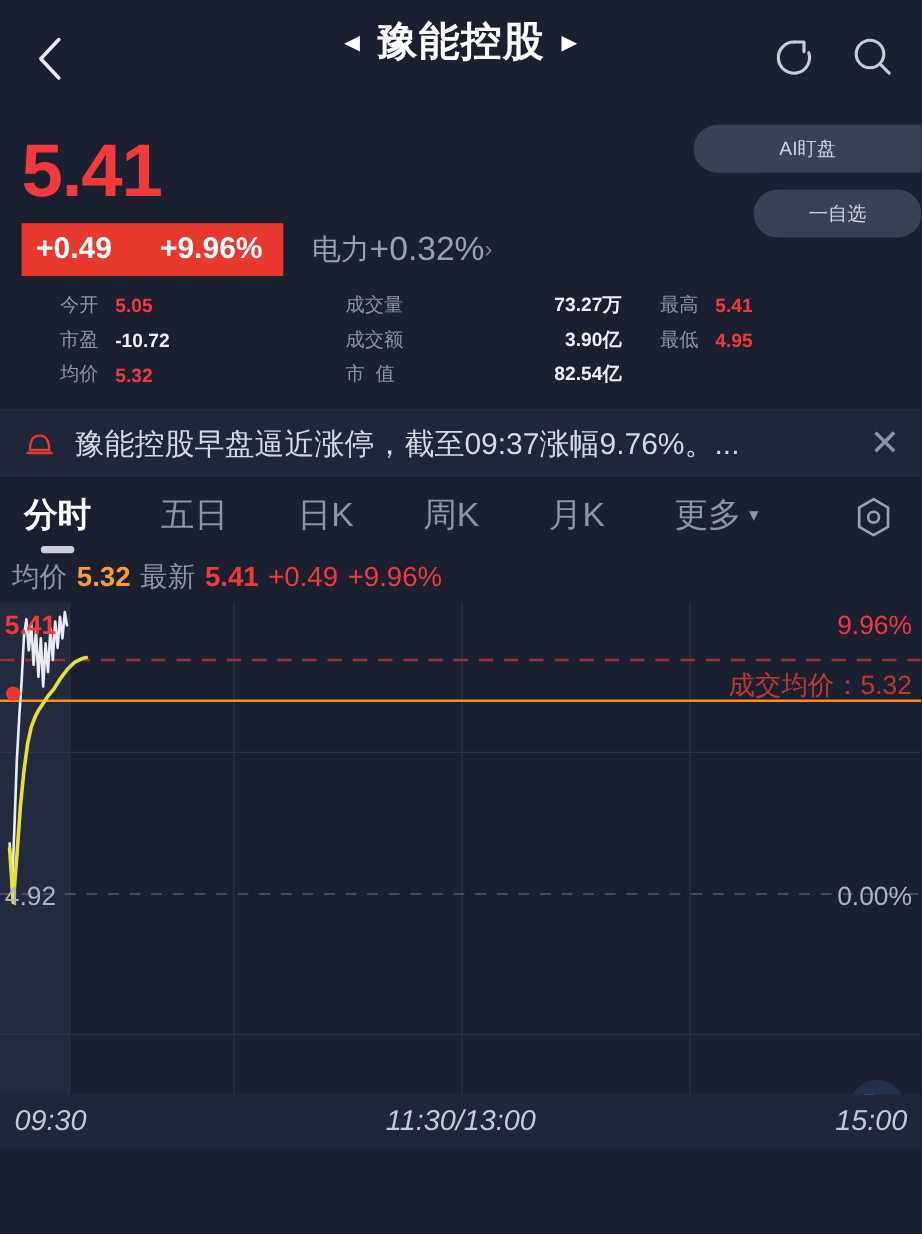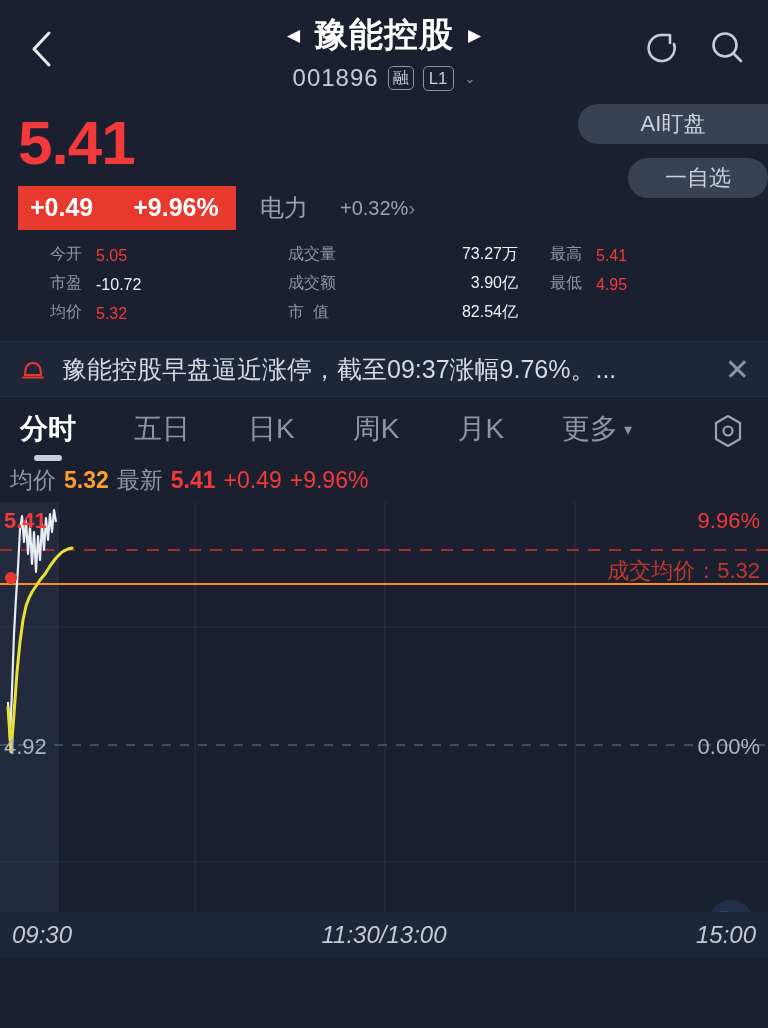--- a/index.html
+++ b/index.html
@@ -47,40 +47,40 @@
     font-size:62px; font-weight:bold; color:#f23a3a; line-height:62px;
     letter-spacing:-1px; margin-top:2px;
   }
   .change-row { display:flex; align-items:center; margin-top:12px; }
   .change-pill {
     background:#e8392f; color:#fff; font-size:25px; font-weight:bold;
     padding:7px 16px 8px 12px; display:flex; gap:40px; min-width:218px;
   }
   .sector { display:flex; align-items:center; margin-left:24px; }
   .sector-name { color:#9aa1b1; font-size:24px; }
-  .sector-chg { color:#9aa1b1; font-size:20px;margin-left:32px; }
+  .sector-chg { color:#9aa1b1; font-size:28px; }
   .sector-arrow { color:#7c8394; font-size:20px; }
 
   .side-btns { position:absolute; right:0; top:-8px; width:190px; }
   .pill {
     display:flex; align-items:center; justify-content:center;
     height:40px; border-radius:20px; background:#3a4154; color:#cdd3e0;
-    font-size:22px; margin-bottom:14px;
+    font-size:16px; margin-bottom:14px;
   }
   .pill.wide { width:190px; border-top-right-radius:0; border-bottom-right-radius:0; margin-right:-18px; }
   .pill.narrow { width:140px; margin-left:50px; }
 
   
   .stats {
     display:grid; grid-template-columns:238px 262px 1fr;
     padding:14px 18px 4px 18px; row-gap:8px;
   }
   .stat { display:flex; align-items:flex-end; font-size:16px;margin-left:32px; }
   .stat .lbl { color:#8e95a6; margin-right:14px; white-space:pre; }
-  .stat .val { font-weight:normal; }
+  .stat .val { font-weight:bold; }
   .stat.col3 { justify-content:flex-end; }
   .stat.col3 .lbl { margin-right:0; flex:0 0 auto; }
   .stat.col3 .val { margin-left:auto; }
   .v-red { color:#f23a3a; }
   .v-white { color:#eef0f5; }
 
   
   .news {
     margin-top:14px; height:56px; background:#20263a;
     display:flex; align-items:center; padding:0 18px;
@@ -151,26 +151,20 @@
         <path d="M19 3 L4 19 L19 35" stroke="#e8eaf0" stroke-width="3" fill="none" stroke-linecap="round" stroke-linejoin="round"></path>
       </svg>
     </div>
 
     <div class="title-block">
       <div class="title-row">
         <span class="nav-tri">◀</span>
         <span class="title-name">豫能控股</span>
         <span class="nav-tri">▶</span>
       </div>
-      <div class="sub-row">
-        <span class="stock-code">001896</span>
-        <span class="tag">融</span>
-        <span class="tag l1">L1</span>
-        <span class="chev-sm">⌄</span>
-      </div>
     </div>
 
     <div class="head-icons">
       <div class="icon-btn">
         <svg width="38" height="38" viewBox="0 0 38 38">
           <path d="M19 6 a13 13 0 1 0 12 9" stroke="#c7ccd8" stroke-width="2.6" fill="none" stroke-linecap="round"></path>
           <path d="M19 6 L27 6 L27 14" stroke="#c7ccd8" stroke-width="2.6" fill="none" stroke-linecap="round" stroke-linejoin="round"></path>
         </svg>
       </div>
       <div class="icon-btn">

